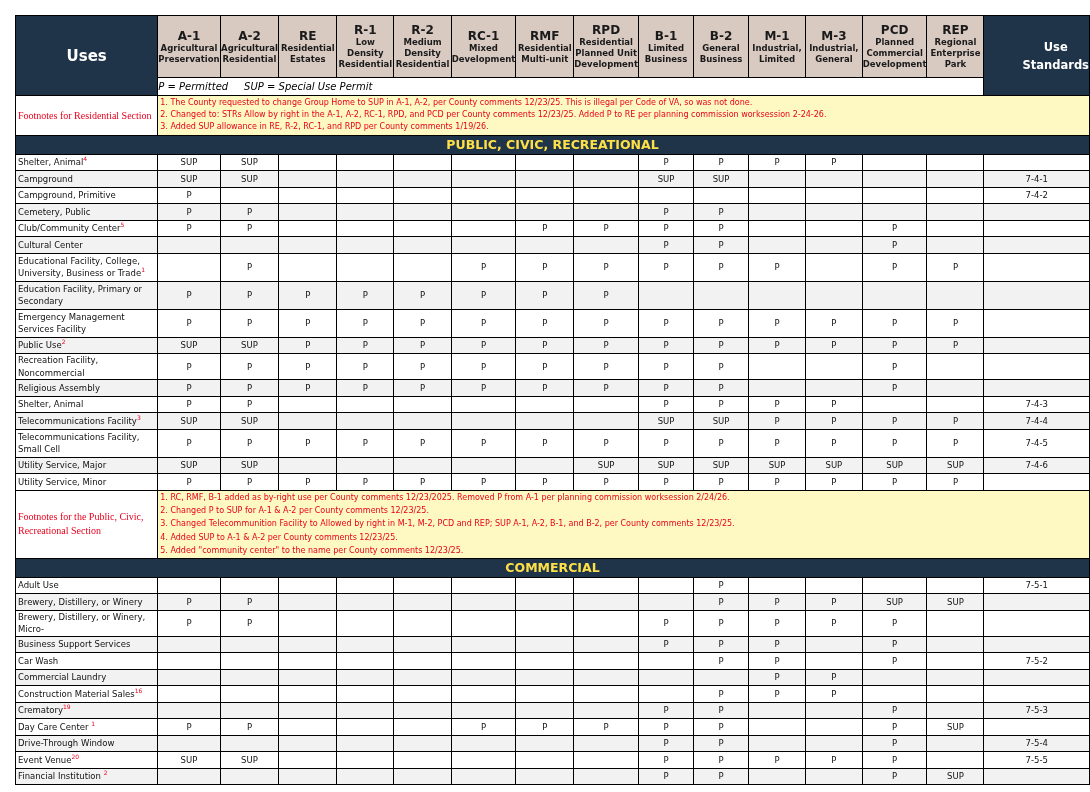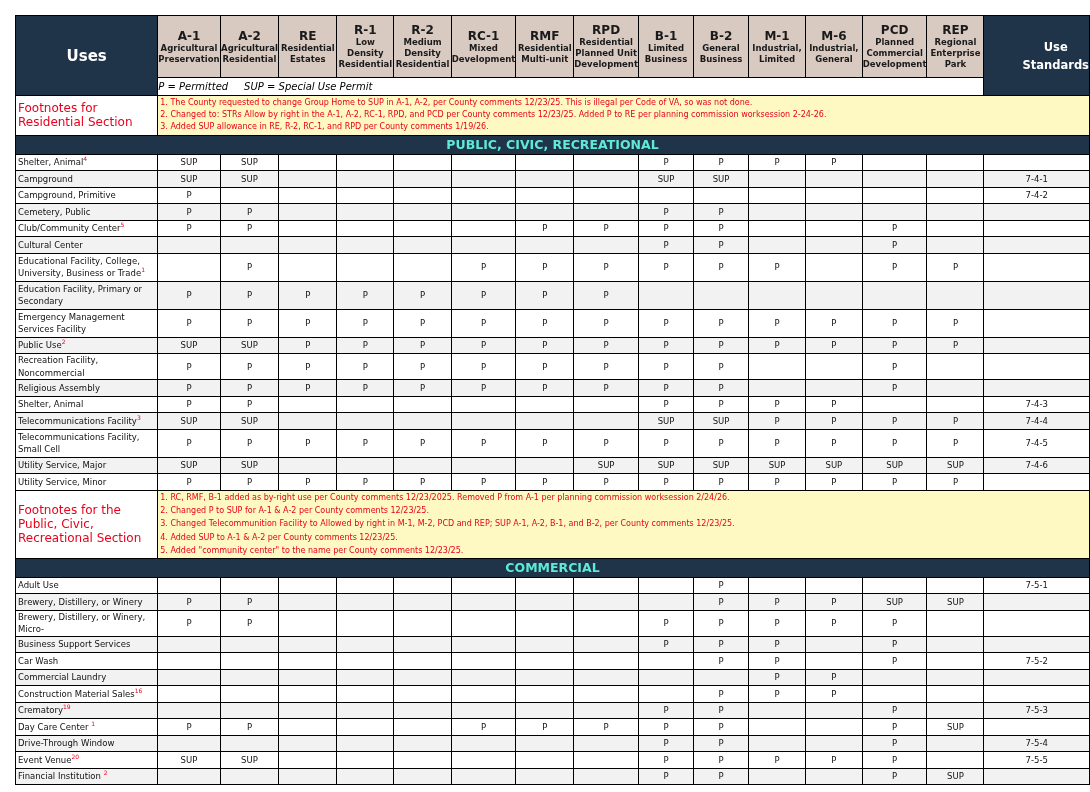--- a/index.html
+++ b/index.html
@@ -7,23 +7,23 @@
   #sheet { position: absolute; left: 15px; top: 15px; }
   table { border-collapse: collapse; table-layout: fixed; }
   td, th { border: 1px solid #000; padding: 0; overflow: hidden; }
   .navy { background: #1f3349; color: #ffffff; }
   .tan { background: #d8c9c1; color: #1a1a1a; text-align: center; vertical-align: middle; }
   .zcode { font-weight: bold; font-size: 12px; line-height: 14px; display: block; }
   .zname { font-size: 8.5px; line-height: 11px; display: block; }
   .uses-h { font-weight: bold; font-size: 15px; text-align: center; }
   .std-h { font-weight: bold; font-size: 11.5px; text-align: center; line-height: 18px; padding-left: 38px; }
   .legend { font-style: italic; font-size: 10px; background: #fff; height: 17px; }
-  .fn-label { color: #e8001c; font-size: 12px; padding-left: 2px; background: #fff; }
+  .fn-label { color: #e8001c; font-size: 10px; padding-left: 2px; background: #fff; font-family: Liberation Serif, serif; }
   .fn-text { color: #e8001c; font-size: 8px; line-height: 12.2px; padding-left: 2px; background: #fef9c3; white-space: nowrap; }
-  .section { background: #1f3349; color: #5eead4; font-weight: bold; font-size: 12.5px; text-align: center; height: 18px; }
+  .section { background: #1f3349; color: #fde047; font-weight: bold; font-size: 12.5px; text-align: center; height: 18px; }
   .use { font-size: 8.5px; line-height: 12.5px; padding-left: 2px; text-align: left; color: #111; }
   .cell { font-size: 8.5px; text-align: center; color: #111; }
   tr.alt td.use, tr.alt td.cell { background: #f2f2f2; }
   tr.r1 td { height: 15.5px; }
   tr.r2 td { height: 27px; }
   sup { color: #e8001c; font-size: 6px; vertical-align: super; line-height: 0; }
 </style>
 </head>
 <body>
 
@@ -89,21 +89,21 @@
           </th>
           <th class="tan">
             <span class="zcode">B-2</span>
             <span class="zname">General Business</span>
           </th>
           <th class="tan">
             <span class="zcode">M-1</span>
             <span class="zname">Industrial, Limited</span>
           </th>
           <th class="tan">
-            <span class="zcode">M-6</span>
+            <span class="zcode">M-3</span>
             <span class="zname">Industrial, General</span>
           </th>
           <th class="tan">
             <span class="zcode">PCD</span>
             <span class="zname">Planned Commercial Development</span>
           </th>
           <th class="tan">
             <span class="zcode">REP</span>
             <span class="zname">Regional Enterprise Park</span>
           </th>

